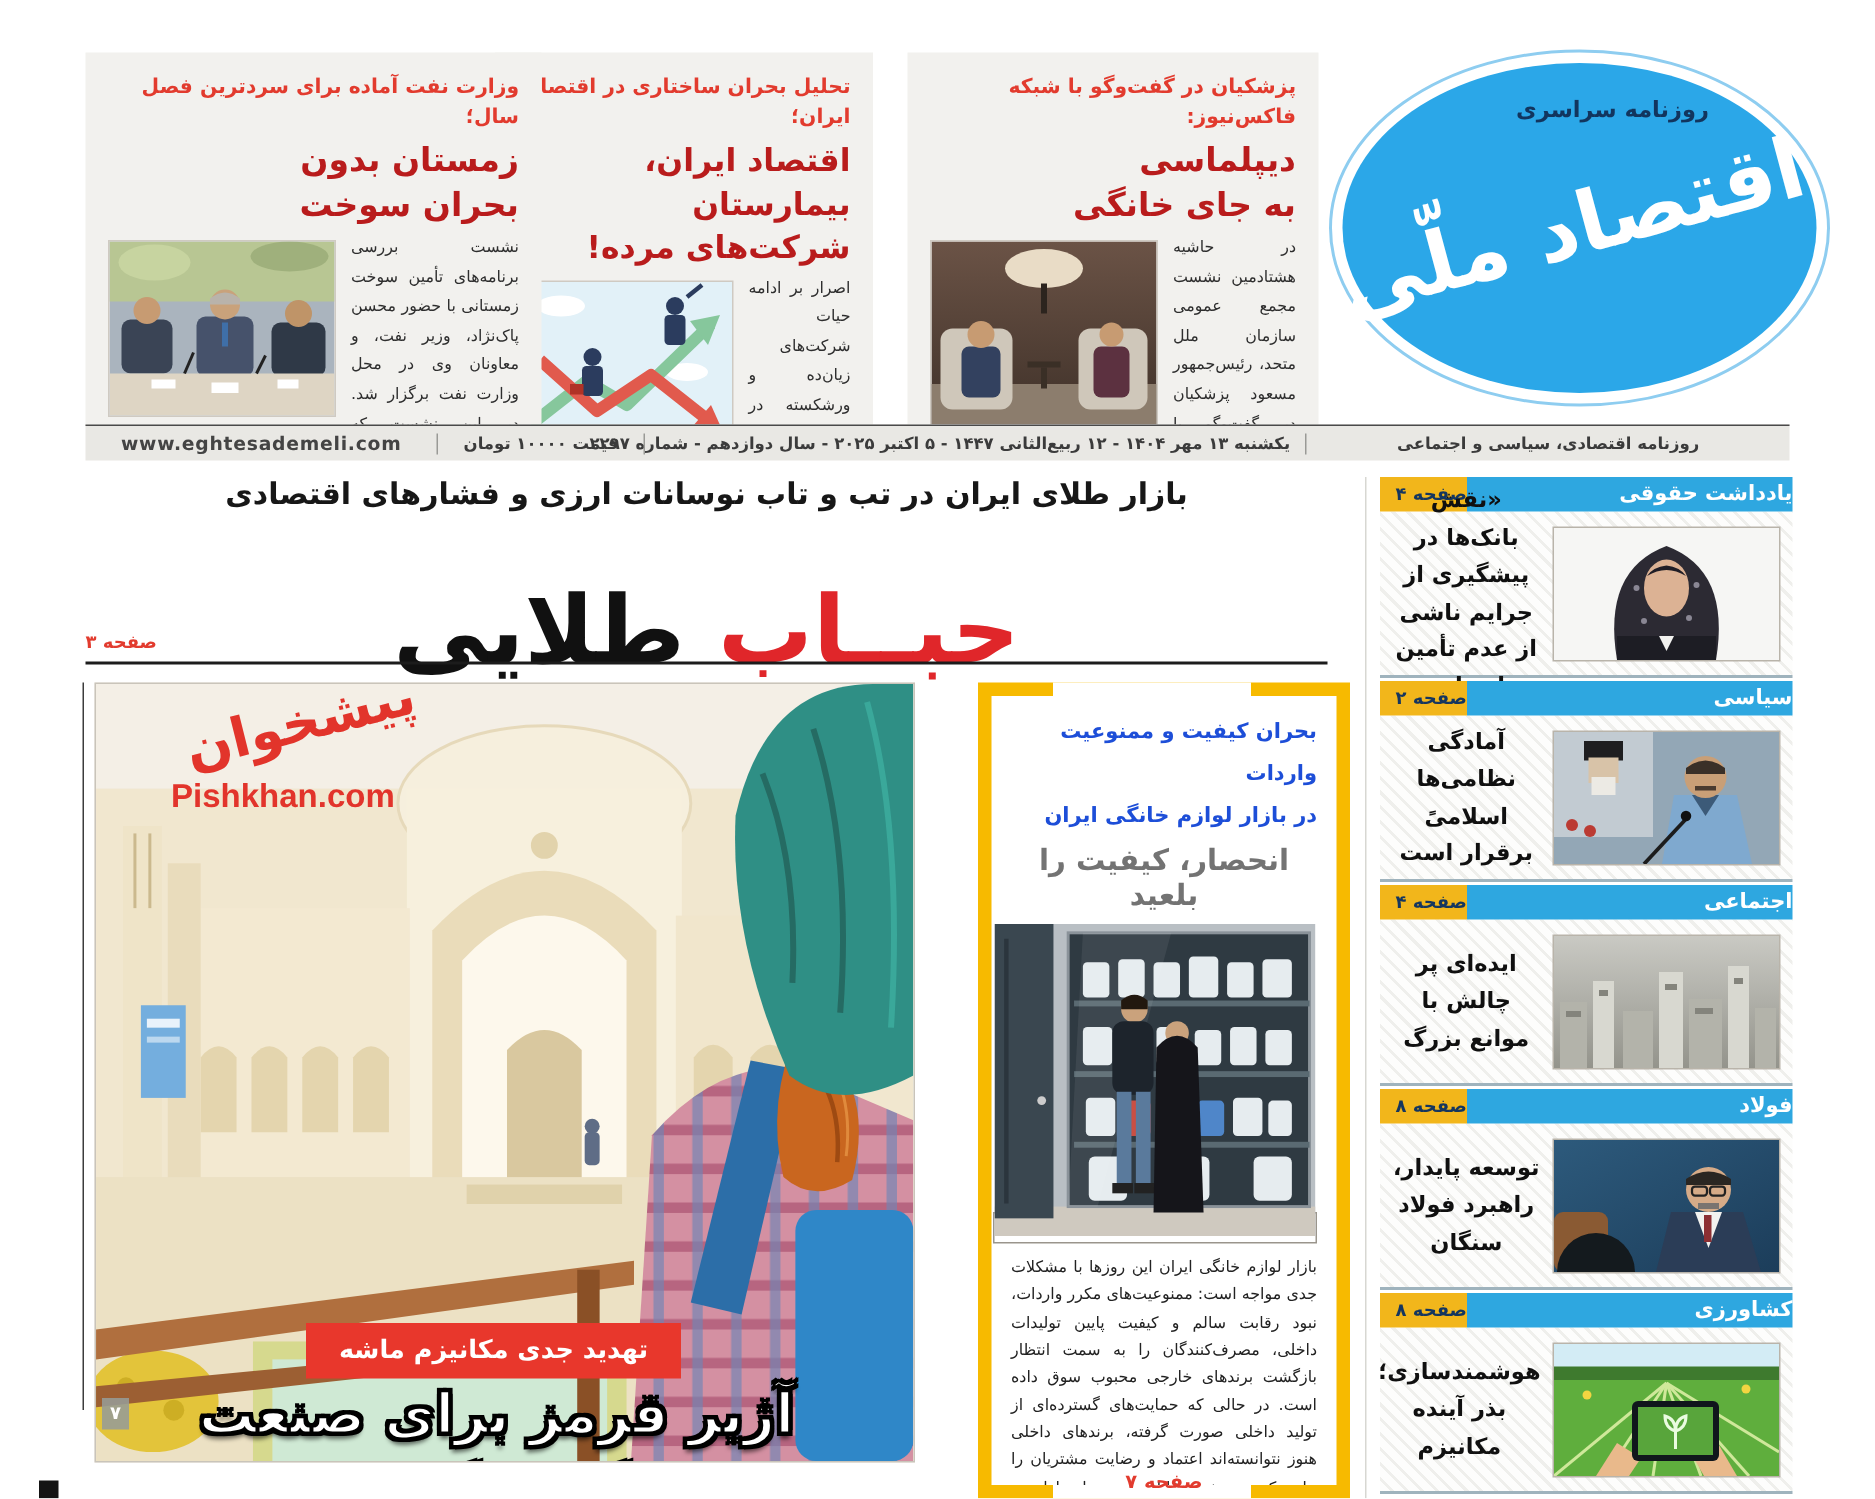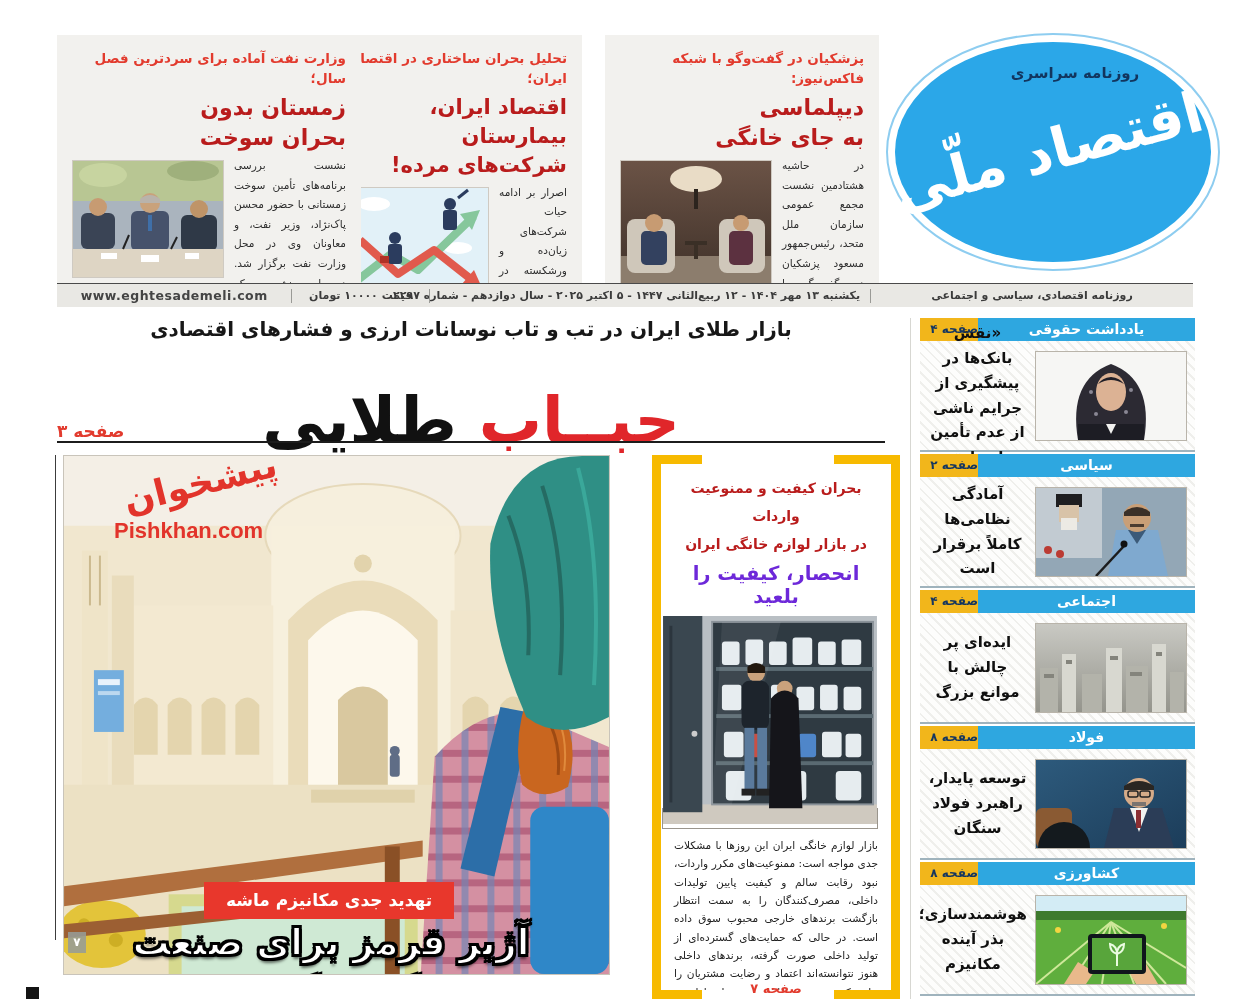--- a/index.html
+++ b/index.html
@@ -18,21 +18,21 @@
            font-size:11px;color:#3b3b3b;font-weight:bold;}
   .infobar .seg{text-align:center;padding:0 10px;white-space:nowrap;}
   .infobar .div{width:1px;height:14px;background:#9a9a96;}
   .seg.site{direction:ltr;font-size:12.5px;letter-spacing:.5px;color:#444;}
   
   .lead-kicker{position:absolute;left:57px;top:317px;width:828px;text-align:center;
                font-size:20px;font-weight:900;color:#171717;}
   .lead-head{position:absolute;left:57px;top:340px;width:828px;text-align:center;
              font-size:63px;font-weight:900;line-height:1.25;color:#111;}
   .lead-head .red{color:#e0262a;}
-  .lead-page{position:absolute;left:57px;top:421px;font-size:17px;font-weight:bold;color:#e23b2e;}
+  .lead-page{position:absolute;left:57px;top:421px;font-size:12px;font-weight:bold;color:#e23b2e;}
   .lead-rule{position:absolute;left:57px;top:441px;width:828px;height:2px;background:#1c1c1c;}
   
   .mainphoto{position:absolute;left:63px;top:455px;width:547px;height:520px;border:1px solid #c9c4ba;
              box-sizing:border-box;overflow:hidden;background:#f4efe6;}
   .vrule-left{position:absolute;left:55px;top:455px;width:1px;height:485px;background:#3c3c3c;}
   .watermark-fa{position:absolute;left:58px;top:6px;transform:rotate(-14deg);
                 color:#e2342b;font-size:36px;font-weight:900;}
   .watermark-en{position:absolute;left:50px;top:62px;direction:ltr;color:#e2342b;
                 font-size:22px;font-weight:bold;font-family:"Liberation Sans",sans-serif;}
   .photo-banner{position:absolute;left:140px;top:426px;width:250px;height:37px;background:#e8372c;
@@ -41,33 +41,33 @@
                   font-size:37px;font-weight:900;color:#fff;line-height:1.4;
                   -webkit-text-stroke:2px #000;
                   text-shadow:2px 2px 0 #000,-2px 2px 0 #000,2px -2px 0 #000,-2px -2px 0 #000,0 4px 3px rgba(0,0,0,.55);}
   .photo-pagebox{position:absolute;left:4px;top:476px;width:18px;height:21px;background:rgba(150,156,150,.88);
                  color:#fff;font-size:12px;font-weight:bold;text-align:center;line-height:21px;}
   
   .ybox{position:absolute;left:652px;top:455px;width:248px;height:544px;box-sizing:border-box;
         border:9px solid #f7ba00;background:#fff;padding:10px 13px 24px;overflow:hidden;}
   .ygap-top{position:absolute;left:702px;top:455px;width:132px;height:9px;background:#fff;}
   .ygap-bot{position:absolute;left:702px;top:990px;width:132px;height:9px;background:#fff;}
-  .ckicker{color:#b91c1c;font-weight:900;font-size:14px;text-align:center;line-height:2;}
-  .chead{font-size:19.5px;font-weight:900;color:#6d28d9;text-align:center;margin:4px 0 8px;}
+  .ckicker{color:#1d4ed8;font-weight:900;font-size:14px;line-height:2;}
+  .chead{font-size:19.5px;font-weight:900;color:#737373;text-align:center;margin:4px 0 8px;}
   .cphoto{line-height:0;border:1px solid #9a958c;}
   .cbody{font-size:10.6px;line-height:1.73;text-align:justify;color:#222;margin-top:8px;}
   .cpage{position:absolute;left:652px;top:981px;width:248px;text-align:center;
          font-size:13px;font-weight:900;color:#e23b2e;}
   
   .sidebar{position:absolute;left:920px;top:318px;width:275px;height:681px;display:flex;
            flex-direction:column;direction:rtl;}
   .sdivider{position:absolute;left:910px;top:318px;width:1px;height:681px;background:#d7d7d2;}
   .sblock{height:136px;box-sizing:border-box;}
   .shead{display:flex;direction:rtl;height:23px;}
-  .stitle{flex:1;background:#2ea7e0;color:#fff;font-weight:900;font-size:14px;text-align:center;line-height:23px;}
+  .stitle{flex:1;background:#2ea7e0;color:#fff;font-weight:900;font-size:14px;text-align:right;line-height:23px;}
   .spage{width:58px;background:#f2b61b;color:#15365f;font-weight:900;font-size:12px;text-align:right;line-height:23px;}
   .sbody{height:109px;display:flex;direction:rtl;align-items:center;border-bottom:2px solid #9fb3bd;
          background:repeating-linear-gradient(45deg,#fdfdfc 0 5px,#efefec 5px 7px);}
   .sphoto{line-height:0;border:1px solid #b9b4aa;margin:0 8px 0 6px;}
   .shl{flex:1;text-align:center;font-size:15px;font-weight:900;color:#101010;line-height:1.65;padding:0 2px 0 8px;}
   
   .masthead{position:absolute;left:885px;top:30px;width:340px;height:245px;}
   .print-mark{position:absolute;left:26px;top:987px;width:13px;height:12px;background:#141414;}
 </style>
 </head>
@@ -366,21 +366,21 @@
               <circle cx="24" cy="66" r="4" fill="#bb3b33"></circle>
             <polygon points="72,88 80,42 122,42 132,88" fill="#7fa9cf"></polygon>
             <polygon points="92,42 110,42 101,56" fill="#3c5a78"></polygon>
             <circle cx="101" cy="30" r="14" fill="#c99f77"></circle>
             <path d="M88 24 Q101 14 114 24 L114 28 L88 28 Z" fill="#3a3028"></path>
             <rect x="94" y="36" width="14" height="3" fill="#4a3b30"></rect>
             <line x1="60" y1="88" x2="88" y2="58" stroke="#1c1c1c" stroke-width="2.5"></line>
             <circle cx="88" cy="56" r="3.5" fill="#111"></circle>
           </svg>
         </span>
-        <div class="shl">آمادگی نظامی‌ها کاملاً برقرار است</div>
+        <div class="shl">آمادگی نظامی‌ها اسلامیً برقرار است</div>
       </div>
     </section>
 
     <section class="sblock">
       <div class="shead">
         <div class="stitle">اجتماعی</div>
         <div class="spage">صفحه ۴</div>
       </div>
       <div class="sbody">
         <span class="sphoto">

